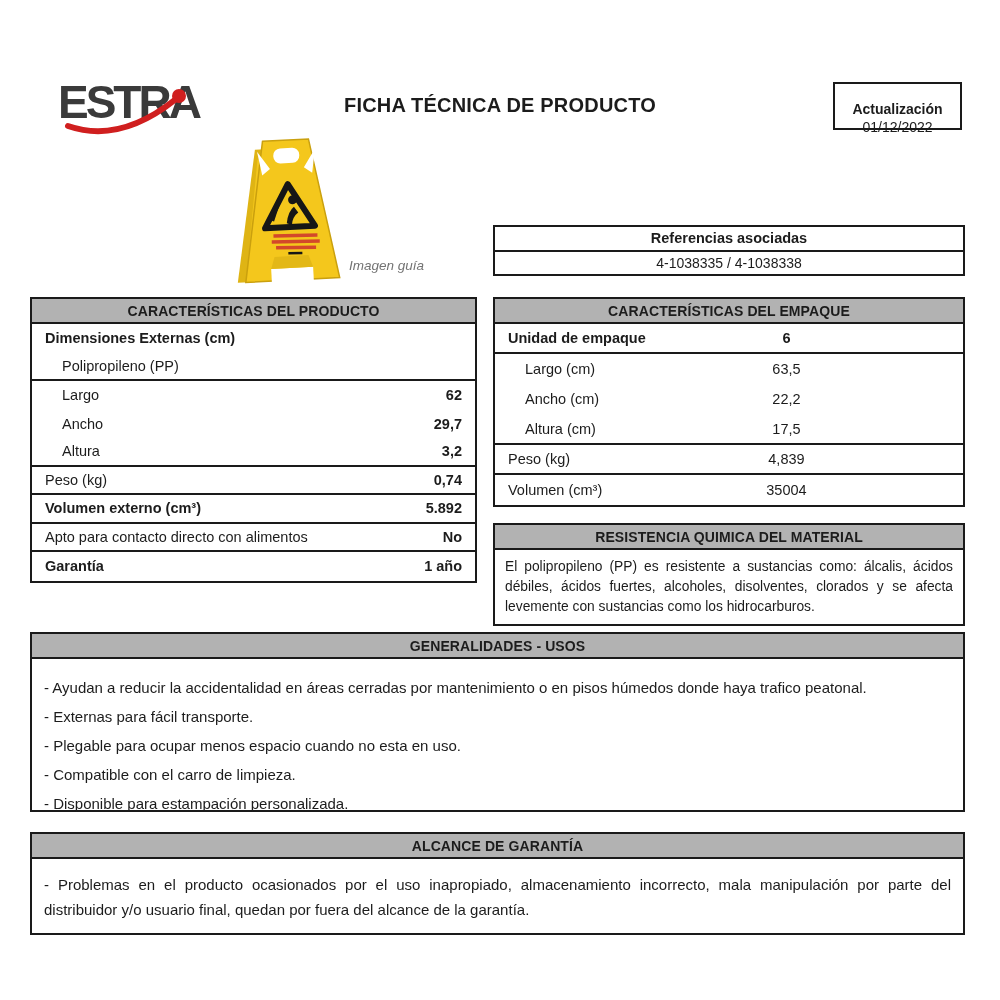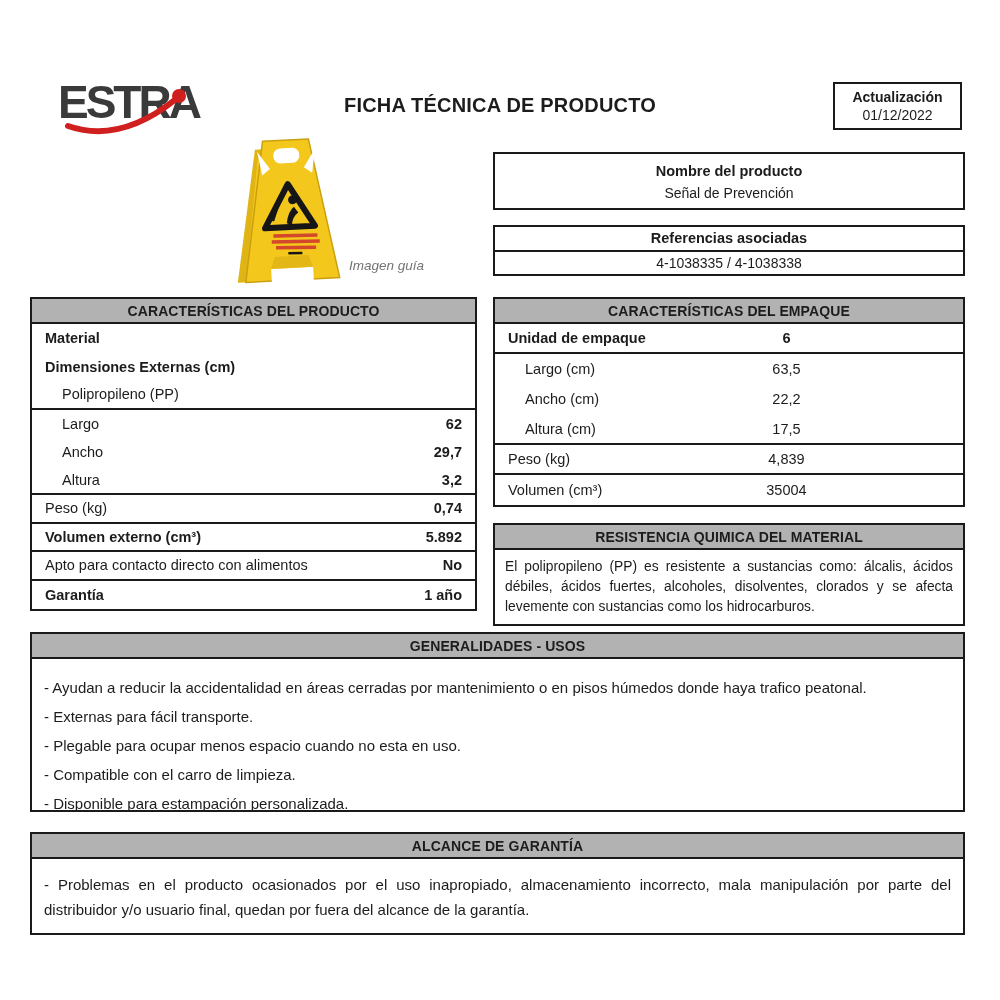--- a/index.html
+++ b/index.html
@@ -17,21 +17,21 @@
 
   
   .page-title {
     left:250px; top:94px; width:500px;
     text-align:center; font-weight:bold; font-size:20px; letter-spacing:.2px;
   }
   .update-box {
     left:833px; top:82px; width:129px; height:48px;
     border:2px solid #1a1a1a; text-align:center; padding-top:4px;
   }
-  .update-box .u-label { font-weight:bold; font-size:14px; line-height:18px; }
+  .update-box .u-label { font-weight:bold; font-size:14px; line-height:18px;margin-top:12px; }
   .update-box .u-date  { font-size:14px; line-height:19px; }
 
   
   .img-caption {
     left:349px; top:258px; font-size:13.5px; font-style:italic; color:#737373;
   }
 
   
   .info-box { border:2px solid #1a1a1a; background:#fff; text-align:center; }
   .name-box { left:493px; top:152px; width:472px; height:58px; padding-top:7px; }
@@ -122,37 +122,29 @@
 
         <rect x="52" y="106" width="44" height="3.5" fill="#d3482a" transform="rotate(2 74 108)"></rect>
         <rect x="50" y="112" width="48" height="3.5" fill="#d3482a" transform="rotate(2 74 114)"></rect>
         <rect x="54" y="118" width="40" height="3.5" fill="#d3482a" transform="rotate(2 74 120)"></rect>
         <rect x="66" y="124" width="14" height="2.5" fill="#161616" transform="rotate(2 73 125)"></rect>
       </g>
     </svg>
   </div>
   <div class="abs img-caption">Imagen guía</div>
 
-  <div class="abs info-box name-box">
-    <div class="i-label">Nombre del producto</div>
-    <div class="i-value">Señal de Prevención</div>
-  </div>
 
   <div class="abs info-box ref-box">
     <div class="i-label">Referencias asociadas</div>
     <div class="i-value">4-1038335 / 4-1038338</div>
   </div>
 
   <div class="abs dtable prod-table">
     <div class="bar">CARACTERÍSTICAS DEL PRODUCTO</div>
     <div>
-        <div class="trow">
-          <span class="cell-label b">Material</span>
-          <span class="cell-value"></span>
-        </div>
         <div class="trow">
           <span class="cell-label b">Dimensiones Externas (cm)</span>
           <span class="cell-value"></span>
         </div>
         <div class="trow sep">
           <span class="cell-label ind">Polipropileno (PP)</span>
           <span class="cell-value"></span>
         </div>
         <div class="trow">
           <span class="cell-label ind">Largo</span>

